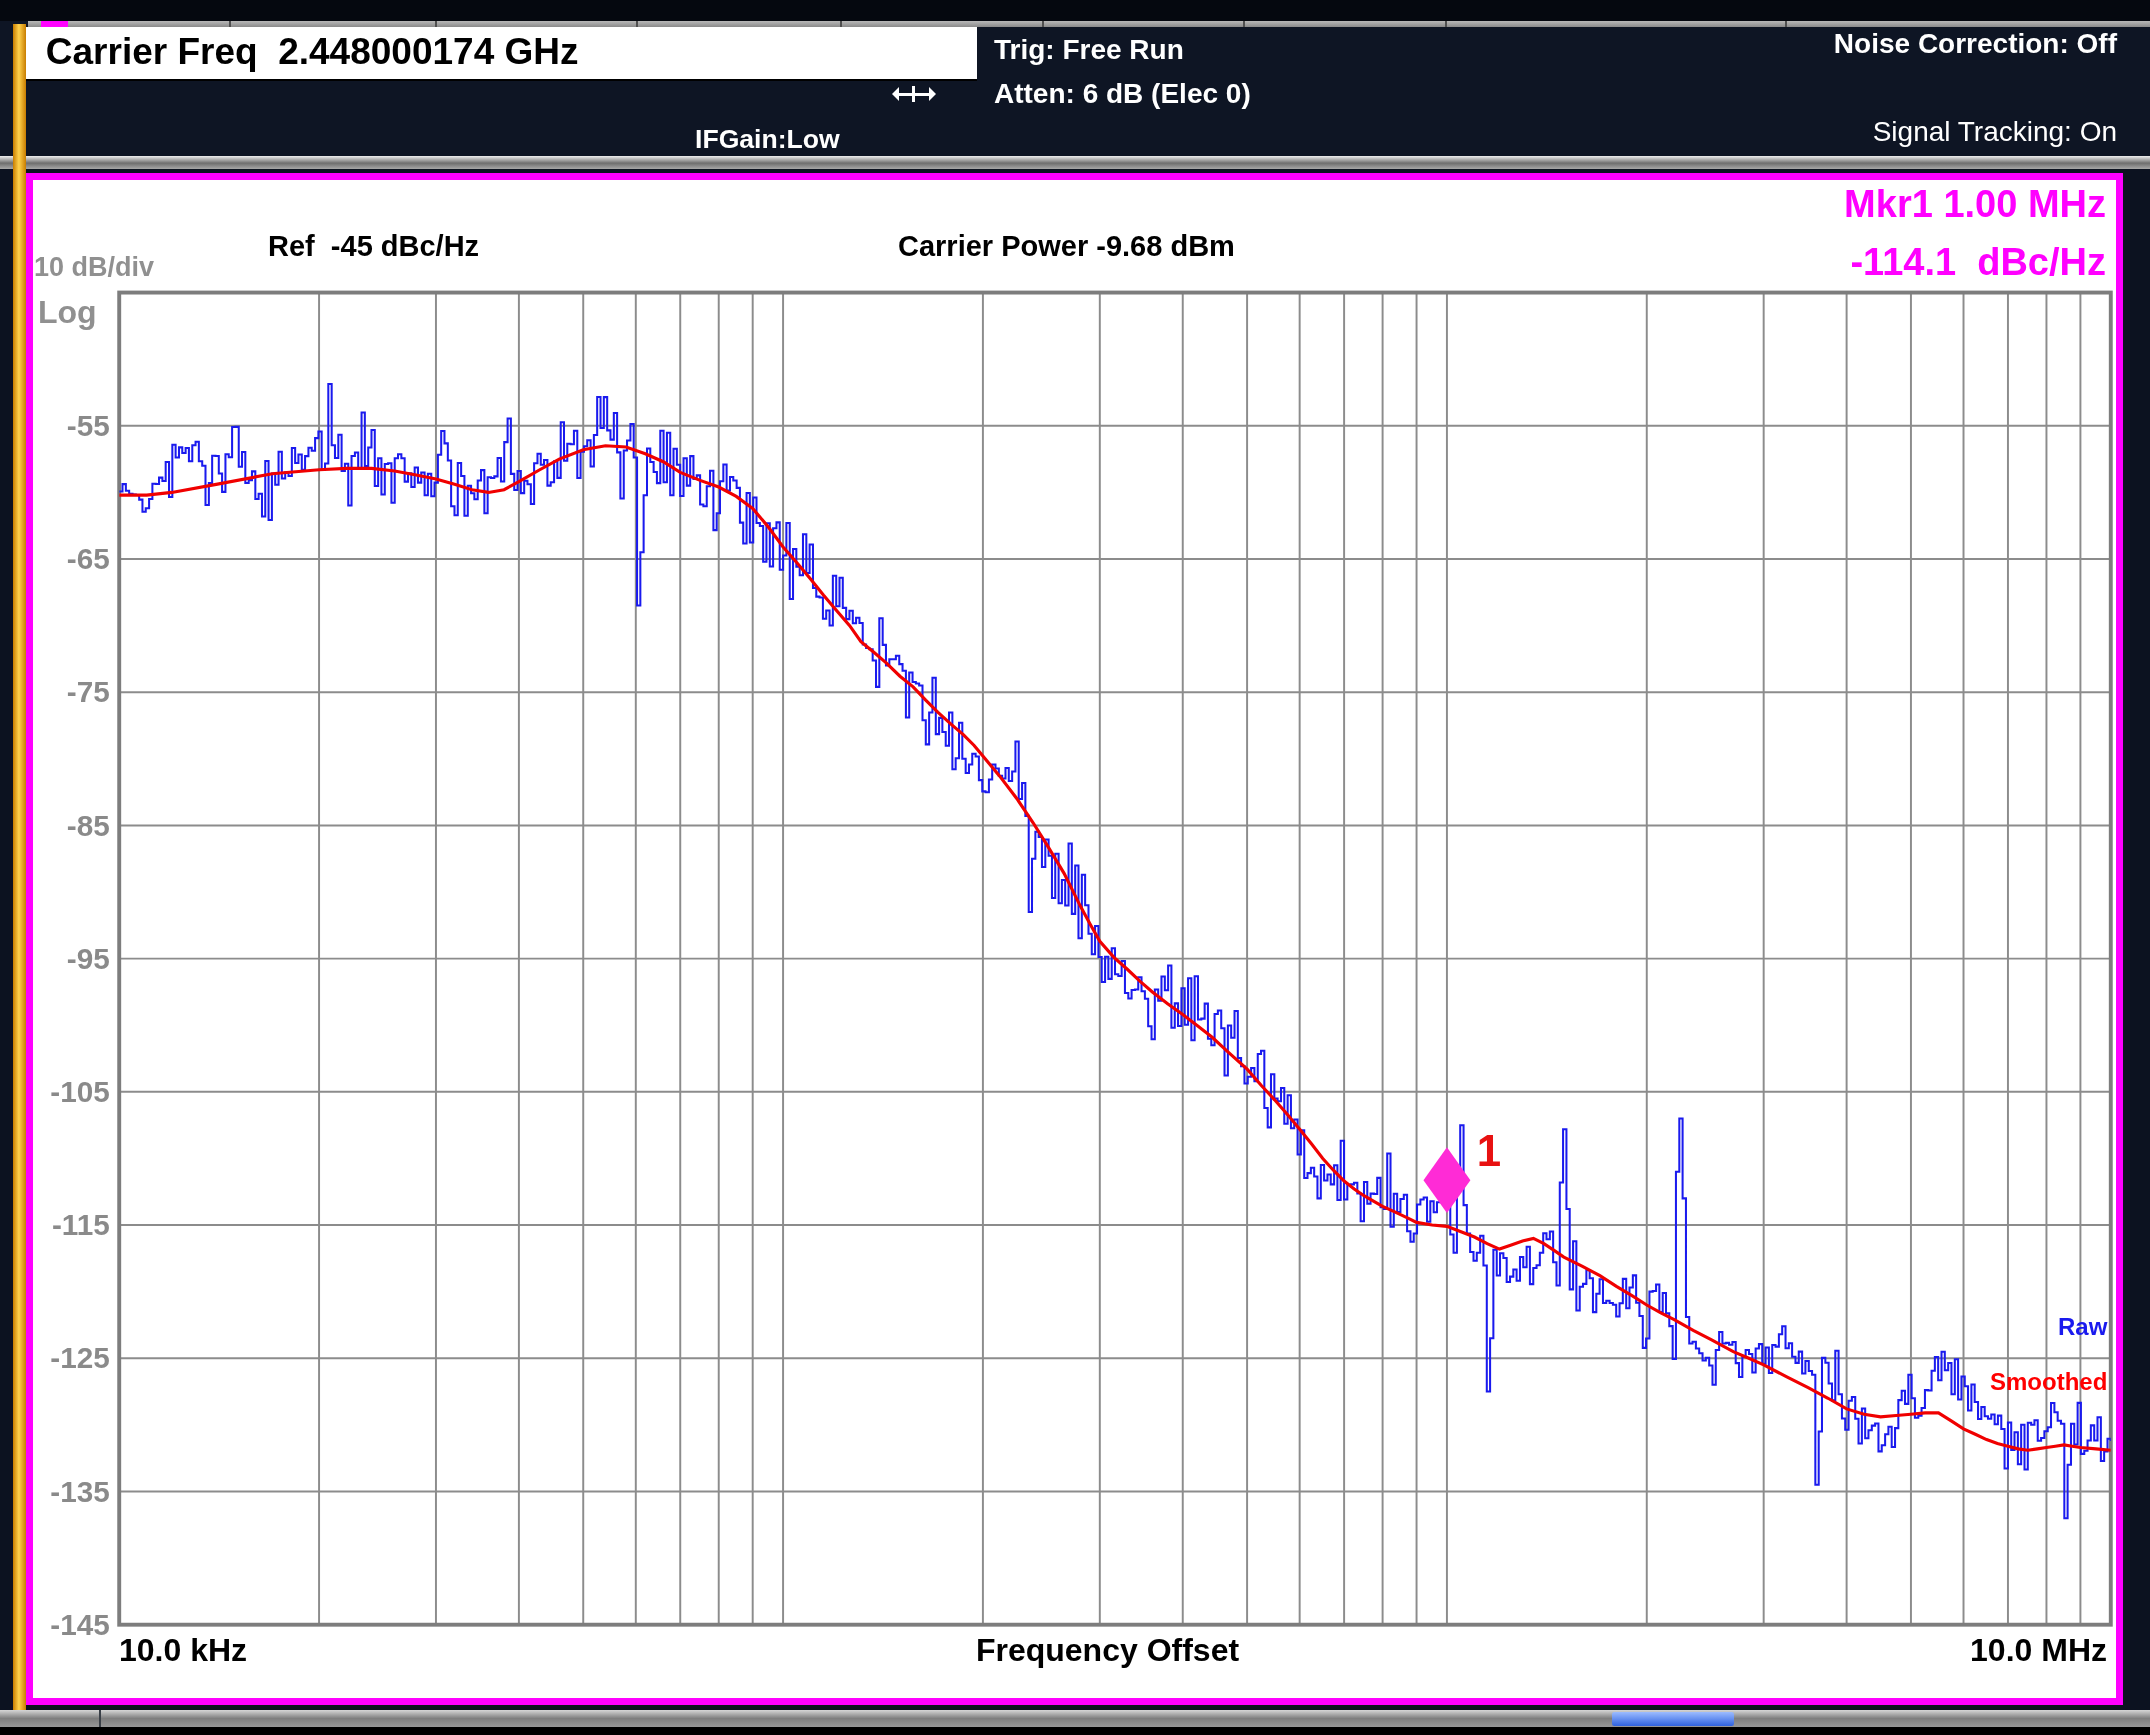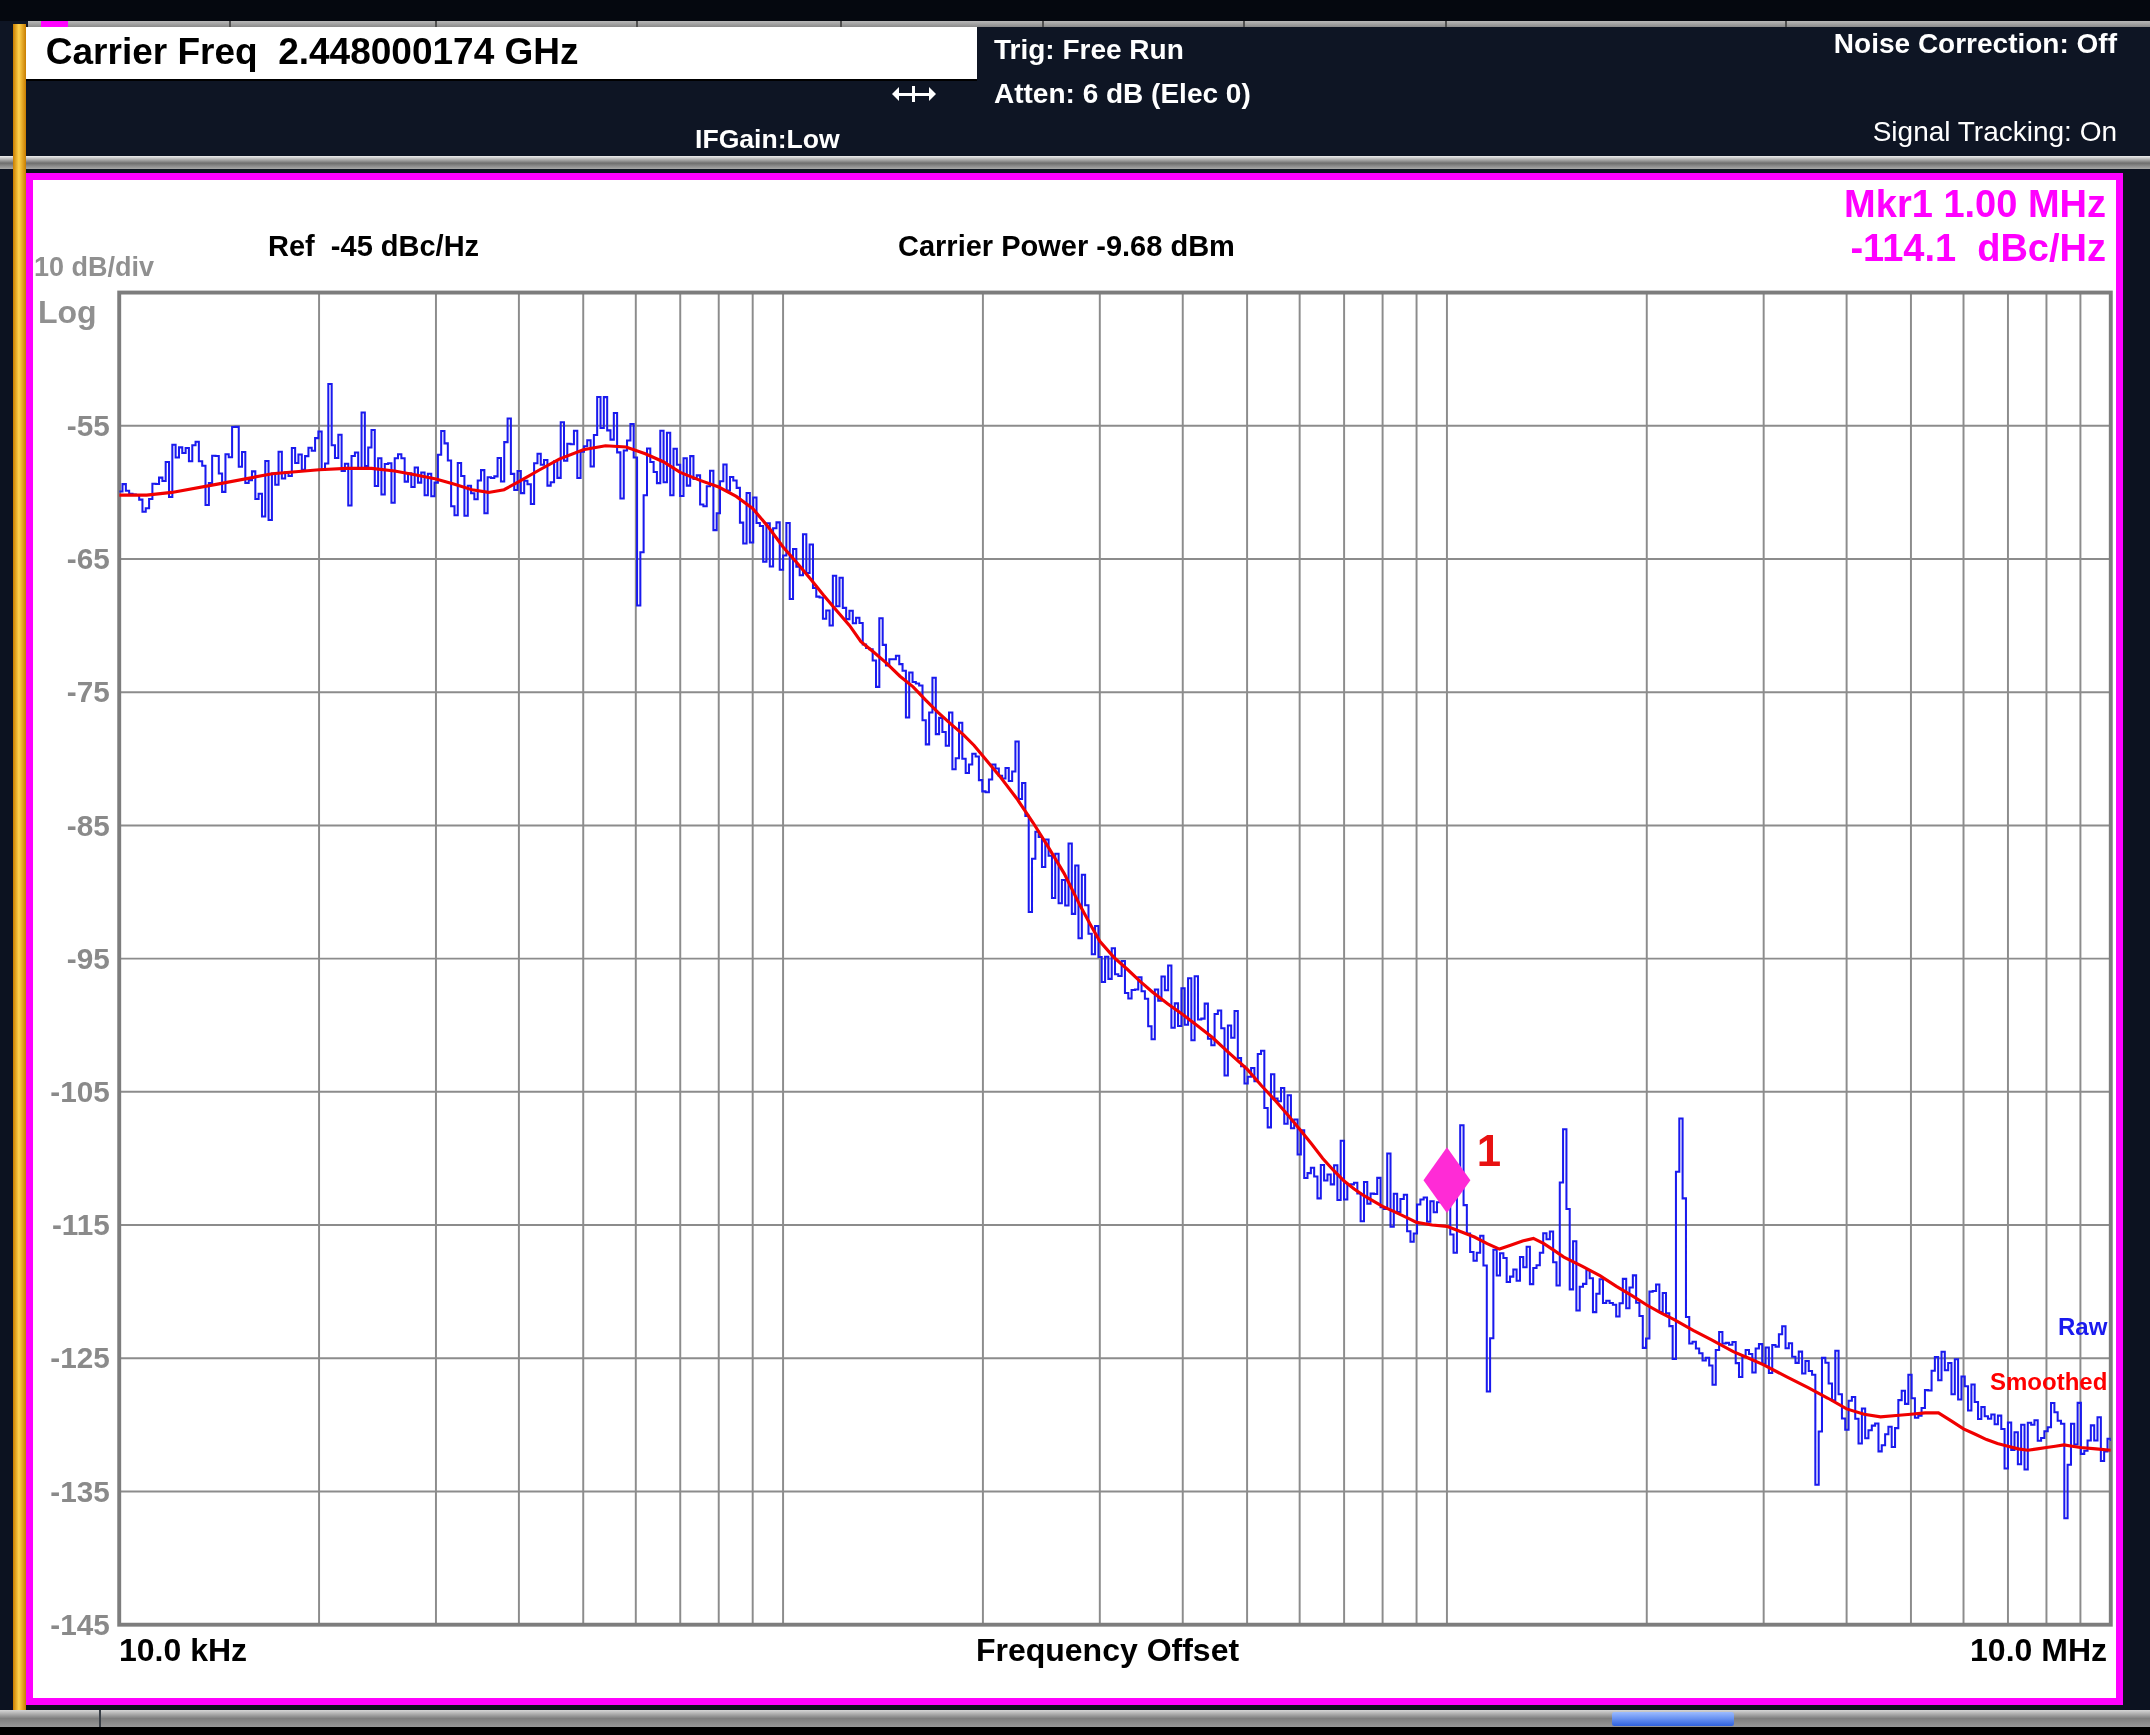--- a/index.html
+++ b/index.html
@@ -29,21 +29,21 @@
   #header-bottom-bar{left:0;top:156px;width:2151px;height:12.5px;
                      background:linear-gradient(#efefef,#6e6e6e 55%,#a8a8a8);}
   
   #main-bg{left:0;top:169px;width:2151px;height:1566px;background:#0c1220;}
   #yellow-strip{left:12.5px;top:23.5px;width:13.3px;height:1702px;
                 background:linear-gradient(90deg,#c87d00,#ffd24d 45%,#c87d00);}
   #plot-box{left:26px;top:173px;width:2097px;height:1532px;border:7px solid #ff00ff;
             background:#fff;box-sizing:border-box;}
   .mkr-line{right:45px;text-align:right;color:#ff00ff;font-weight:bold;font-size:38px;white-space:pre;}
   #mkr-line1{top:183px;}
-  #mkr-line2{top:227px;}
+  #mkr-line2{top:241px;}
   #scale-label{left:34px;top:252px;color:#909090;font-size:27px;font-weight:bold;}
   #log-label{left:38px;top:294px;color:#909090;font-size:32px;font-weight:bold;}
   #ref-label{left:268px;top:230px;color:#000;font-size:29px;font-weight:bold;white-space:pre;}
   #carrier-power-label{left:898px;top:230px;color:#000;font-size:29px;font-weight:bold;}
   #x-start-label{left:119px;top:1632px;color:#000;font-size:32px;font-weight:bold;text-align:center;}
   #x-axis-label{left:900px;top:1632px;width:415px;text-align:center;color:#000;font-size:32px;font-weight:bold;}
   #x-stop-label{right:44px;top:1632px;color:#000;font-size:32px;font-weight:bold;}
   #raw-label{left:2058px;top:1313px;color:#1a1aee;font-size:24px;font-weight:bold;}
   #smoothed-label{left:1990px;top:1368px;color:#ff0000;font-size:24px;font-weight:bold;}
   #plot-svg{left:0;top:0;width:2151px;height:1735px;}

